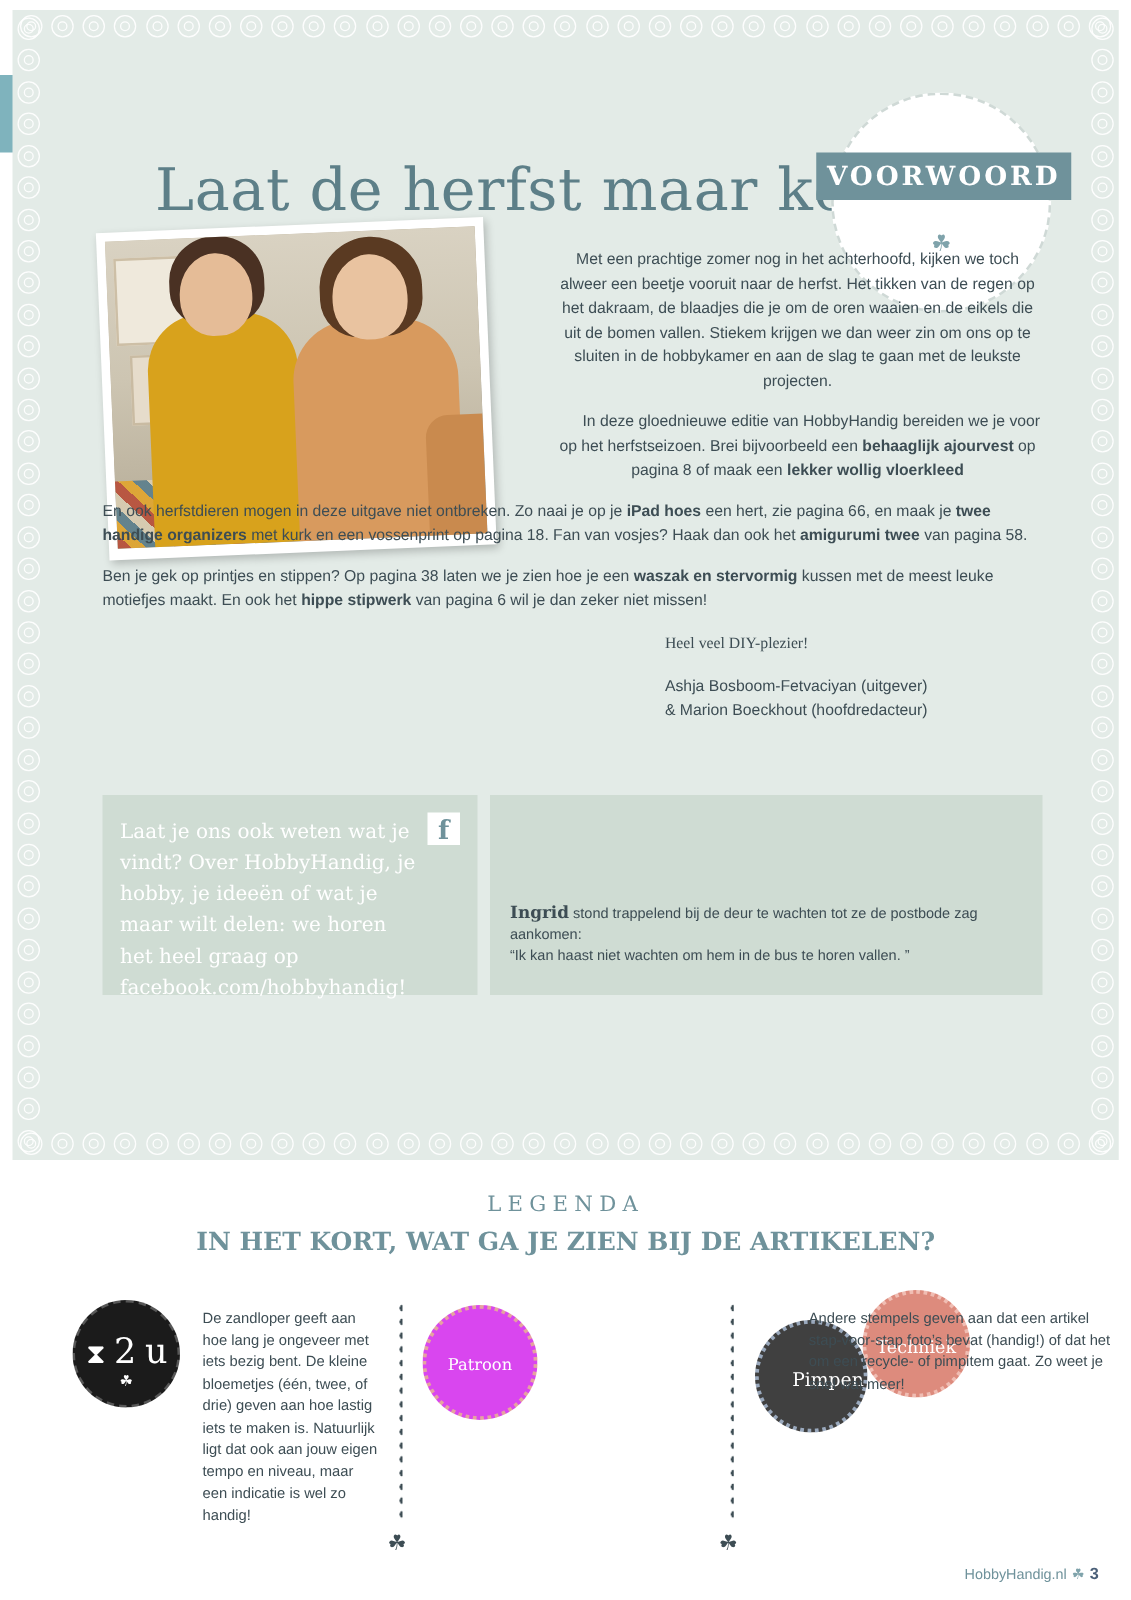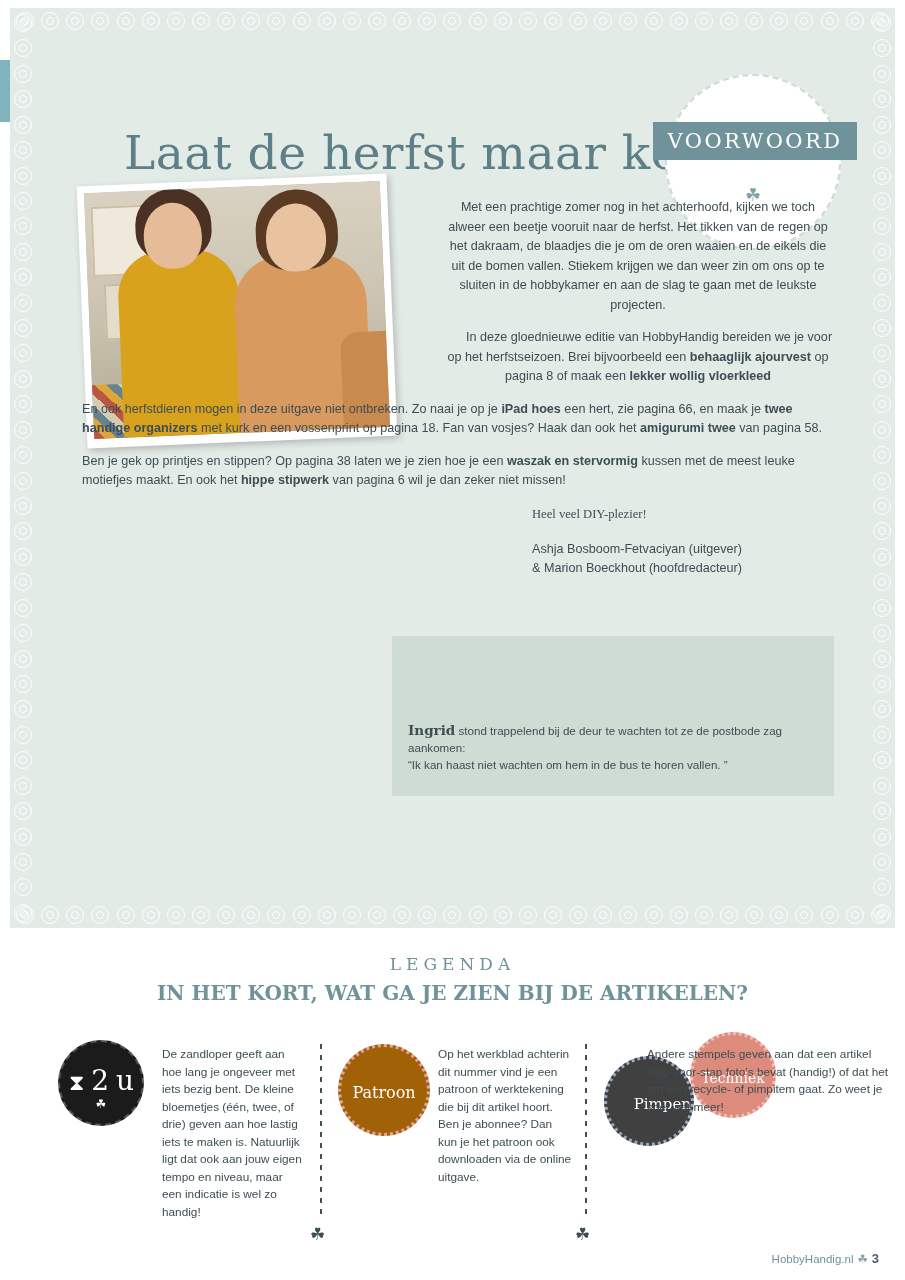--- a/index.html
+++ b/index.html
@@ -111,21 +111,21 @@
     left: -14px;
     top: 46px;
     width: 204px;
     height: 38px;
     background: #6f929b;
     color: #ffffff;
     font-family: "DejaVu Serif", serif;
     font-size: 21px;
     letter-spacing: 2.4px;
     line-height: 38px;
-    font-weight: 400;
+    font-weight: 700;
   }
   #voorwoord-clover {
     position: absolute;
     left: 0;
     right: 0;
     top: 108px;
     font-size: 18px;
     color: #7fa3ab;
   }
 
@@ -349,23 +349,23 @@
     left: 58px; top: 104px; width: 86px; height: 86px;
     background: #1b1b1b; color: #ffffff;
     border: 2px dashed #575757;
   }
   #stamp-zandloper .hg {
     font-size: 28px; line-height: 30px; margin-top: 24px; letter-spacing: -1px;
   }
   #stamp-zandloper .cl { font-size: 12px; line-height: 13px; }
   #stamp-patroon {
     left: 338px; top: 108px; width: 92px; height: 92px;
-    background: #a16207; color: #ffffff;
+    background: #d946ef; color: #ffffff;
     border: 3px dotted #e5a3a0;
-    font-size: 16px; line-height: 92px;
+    font-size: 13px; line-height: 92px;
   }
   #stamp-techniek {
     left: 690px; top: 96px; width: 86px; height: 86px;
     background: #dd8b7d; color: #ffffff;
     border: 3px dotted #f0bdb3;
     font-size: 14px; line-height: 86px;
   }
   #stamp-pimpen {
     left: 604px; top: 120px; width: 90px; height: 90px;
     background: #404040; color: #ffffff;
@@ -583,20 +583,24 @@
 
         <p><span>Ben je gek op printjes en stippen? Op pagina 38 laten we je zien hoe je een </span><b>waszak en stervormig</b><span> kussen met de meest leuke motiefjes maakt. En ook het </span><b>hippe stipwerk</b><span> van pagina 6 wil je dan zeker niet missen!</span></p>
 
         <div class="sig-block">
           <div class="lead">Heel veel DIY-plezier!</div>
           <div>Ashja Bosboom-Fetvaciyan (uitgever)</div>
           <div>&amp; Marion Boeckhout (hoofdredacteur)</div>
         </div>
       </div>
 
+      <div id="fb-box">
+        <div id="fb-text">Laat je ons ook weten wat je vindt? Over HobbyHandig, je hobby, je ideeën of wat je maar wilt delen: we horen het heel graag op facebook.com/hobbyhandig!</div>
+        <div id="fb-icon">f</div>
+      </div>
 
       <div id="quotes-box">
         <div class="quote" id="quote2">
           <span class="who">Ingrid</span><span> stond trappelend bij de deur te wachten tot ze de postbode zag aankomen:</span>
           <div>“Ik kan haast niet wachten om hem in de bus te horen vallen. ”</div>
         </div>
       </div>
 
     </div>
   </div>
@@ -614,23 +618,20 @@
       <div class="hg"><span style="font-size:22px;">⧗</span> 2 u</div>
       <div class="cl">☘</div>
     </div>
     <div class="stamp" id="stamp-patroon">Patroon</div>
     <div class="stamp" id="stamp-techniek">Techniek</div>
     <div class="stamp" id="stamp-pimpen">Pimpen</div>
 
     <div class="legend-col" id="col1">
       <div class="col-text">De zandloper geeft aan hoe lang je ongeveer met iets bezig bent. De kleine bloemetjes (één, twee, of drie) geven aan hoe lastig iets te maken is. Natuurlijk ligt dat ook aan jouw eigen tempo en niveau, maar een indicatie is wel zo handig!</div>
     </div>
-    <div class="legend-col" id="col2">
-      <div class="col-text">Op het werkblad achterin dit nummer vind je een patroon of werktekening die bij dit artikel hoort. Ben je abonnee? Dan kun je het patroon ook downloaden via de online uitgave.</div>
-    </div>
     <div class="legend-col" id="col3">
       <div class="col-text">Andere stempels geven aan dat een artikel stap-voor-stap foto’s bevat (handig!) of dat het om een recycle- of pimpitem gaat. Zo weet je snel wat meer!</div>
     </div>
 
     <div id="footer">
       <span class="site">HobbyHandig.nl</span><span class="clover">☘</span><span class="pageno">3</span>
     </div>
   </div>
 
 </div>

